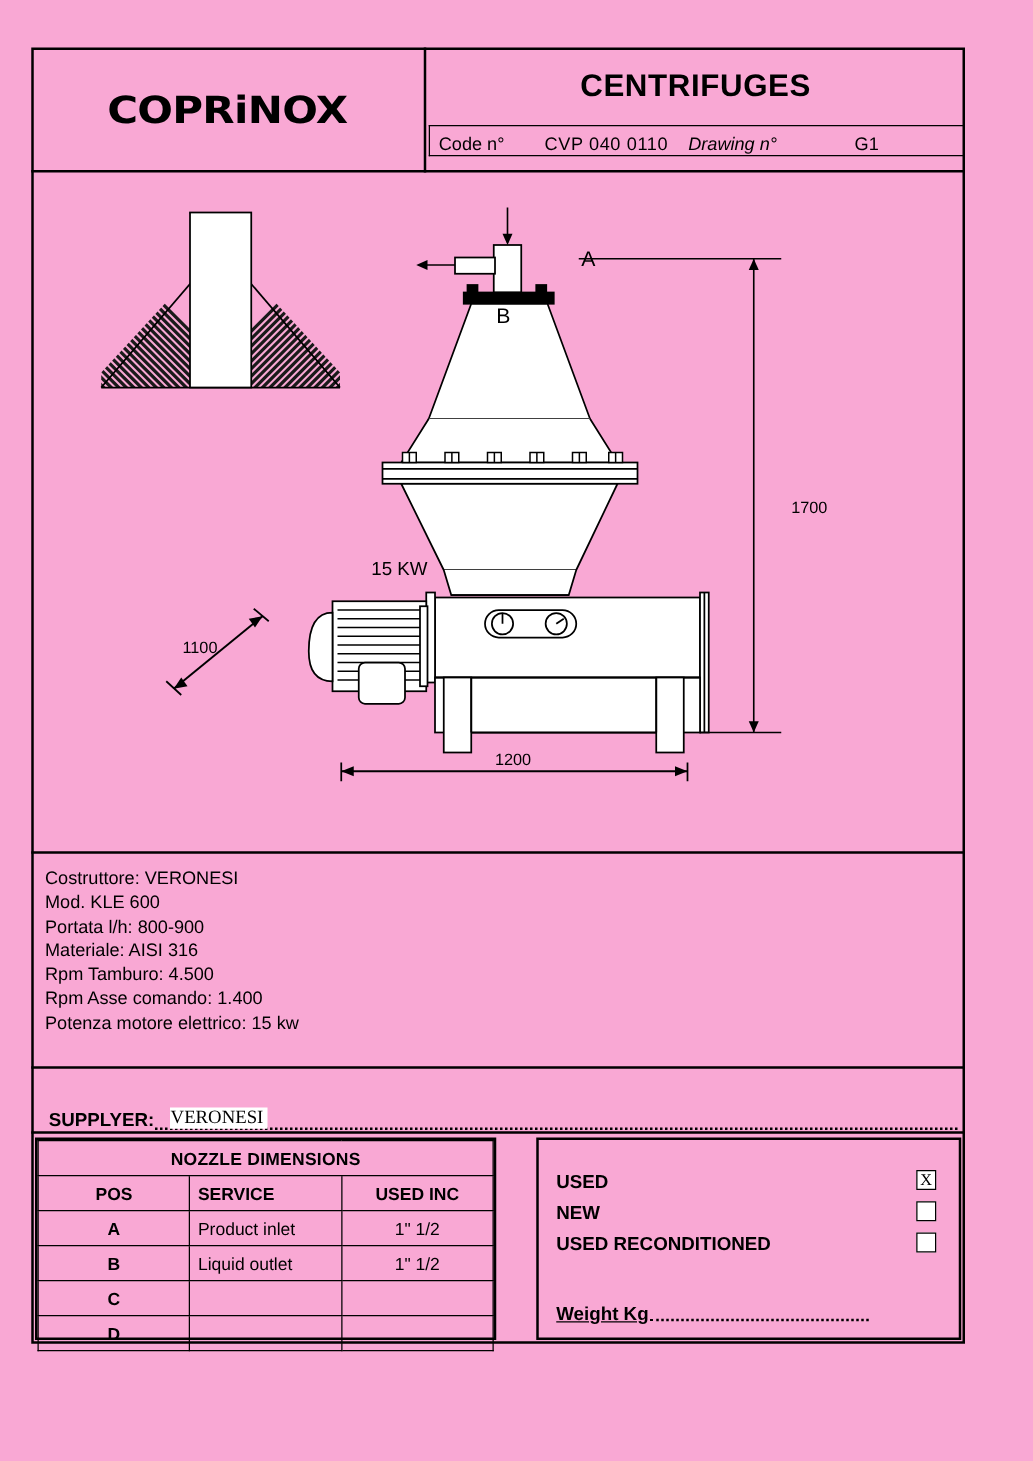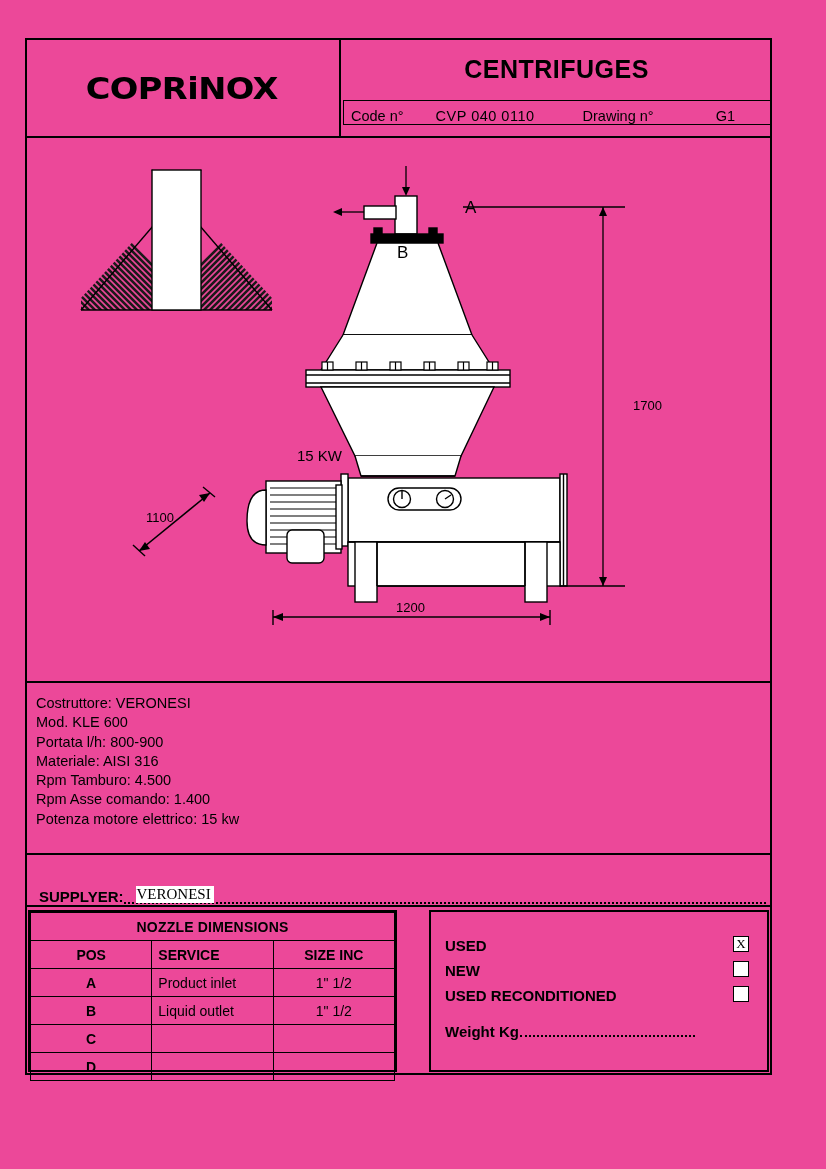--- a/index.html
+++ b/index.html
@@ -5,21 +5,21 @@
   html, body {
     margin: 0;
     padding: 0;
     background: #ffffff;
     font-family: "Liberation Sans", sans-serif;
   }
   #page {
     position: relative;
     width: 826px;
     height: 1169px;
-    background: #ec4899;
+    background: #f9a8d4;
     overflow: hidden;
   }
 
   
   .doc-frame {
     position: absolute;
     left: 25px;
     top: 38px;
     width: 747px;
     height: 1037px;
@@ -79,21 +79,21 @@
     border: 1px solid #000;
     border-right: none;
     display: flex;
     align-items: flex-end;
     font-size: 14.5px;
     color: #000;
     white-space: nowrap;
   }
   .code-row .lbl-code { margin-left: 7px; }
   .code-row .val-code { margin-left: 32px; letter-spacing: 0.5px; }
-  .code-row .lbl-draw { margin-left: 48px; }
+  .code-row .lbl-draw { margin-left: 16px; font-style: italic; }
   .code-row .val-draw { margin-left: 62px; }
 
   
   .drawing-area {
     position: absolute;
     left: 25px;
     top: 138px;
     width: 747px;
     height: 545px;
     border-bottom: 2px solid #000;
@@ -254,23 +254,24 @@
     border: 1.5px solid #000;
     box-sizing: border-box;
     background: #fff;
     font-size: 13px;
     line-height: 13px;
     text-align: center;
     color: #000;
     font-family: "Liberation Serif", serif;
   }
   .weight-row {
-    margin-top: 15px;
+    margin-top: 35px;
     display: flex;
     align-items: flex-end;
+    text-decoration: underline;
   }
   .weight-label {
     font-size: 15px;
     font-weight: bold;
     color: #000;
     white-space: nowrap;
   }
   .weight-dots {
     width: 175px;
     border-bottom: 2px dotted #000;
@@ -544,21 +545,21 @@
       <table class="nozzle-table">
         <tbody>
             <tr>
           <td class="nozzle-title-cell" colspan="3">
             <span class="nozzle-title-clip">NOZZLE DIMENSIONS</span>
           </td>
         </tr>
         <tr>
           <td class="col-pos hdr-cell hdr-pos">POS</td>
           <td class="hdr-cell">SERVICE</td>
-          <td class="col-size hdr-cell hdr-size">SIZE INC</td>
+          <td class="col-size hdr-cell hdr-size">USED INC</td>
         </tr>
         <tr>
           <td class="col-pos">A</td>
           <td>Product inlet</td>
           <td class="col-size">1" 1/2</td>
         </tr>
         <tr>
           <td class="col-pos">B</td>
           <td>Liquid outlet</td>
           <td class="col-size">1" 1/2</td>

